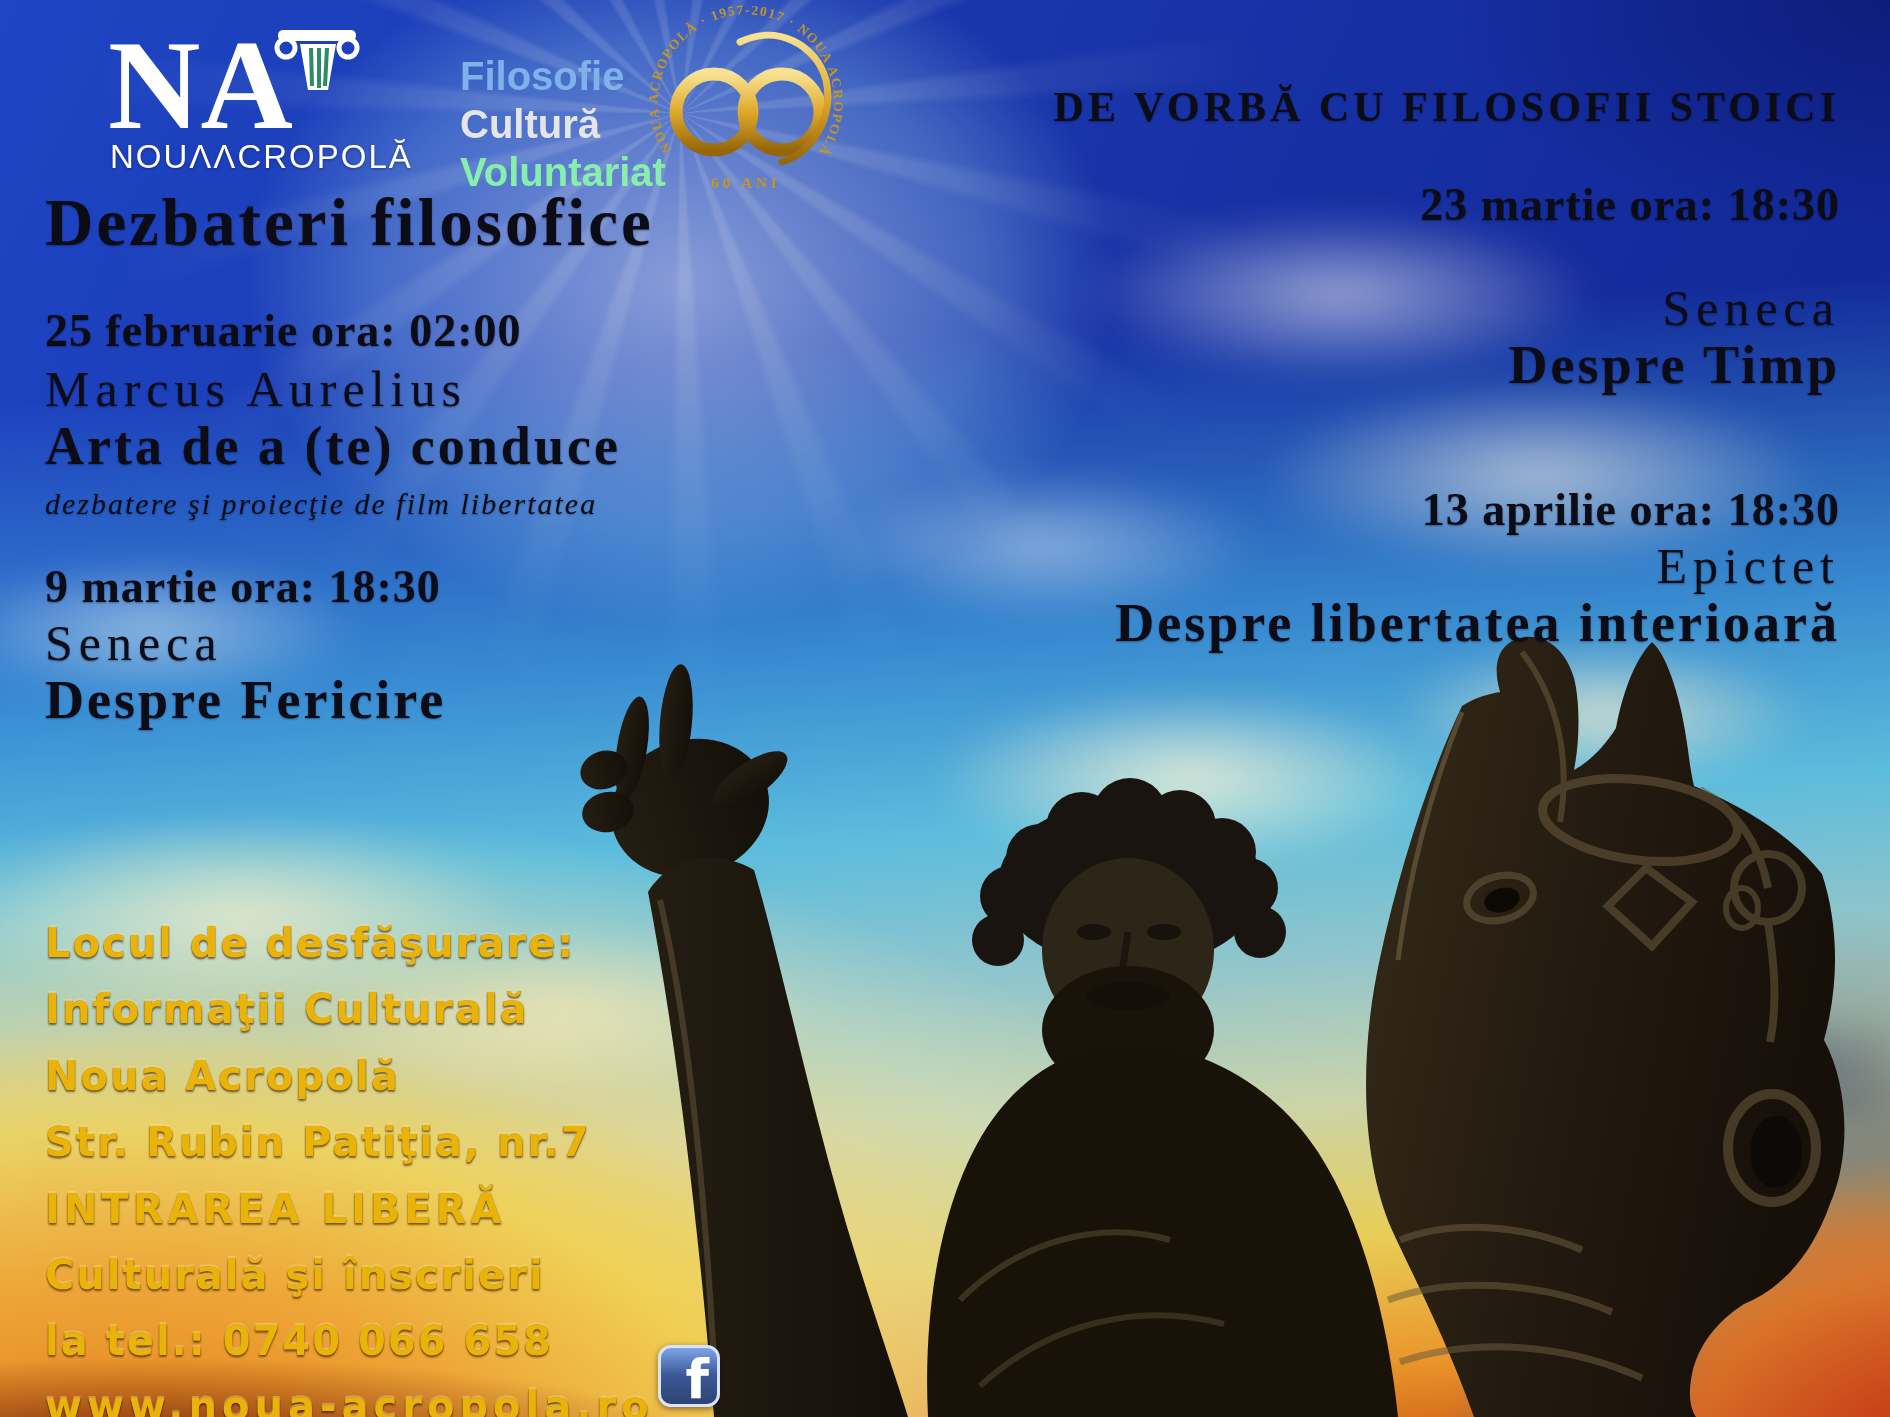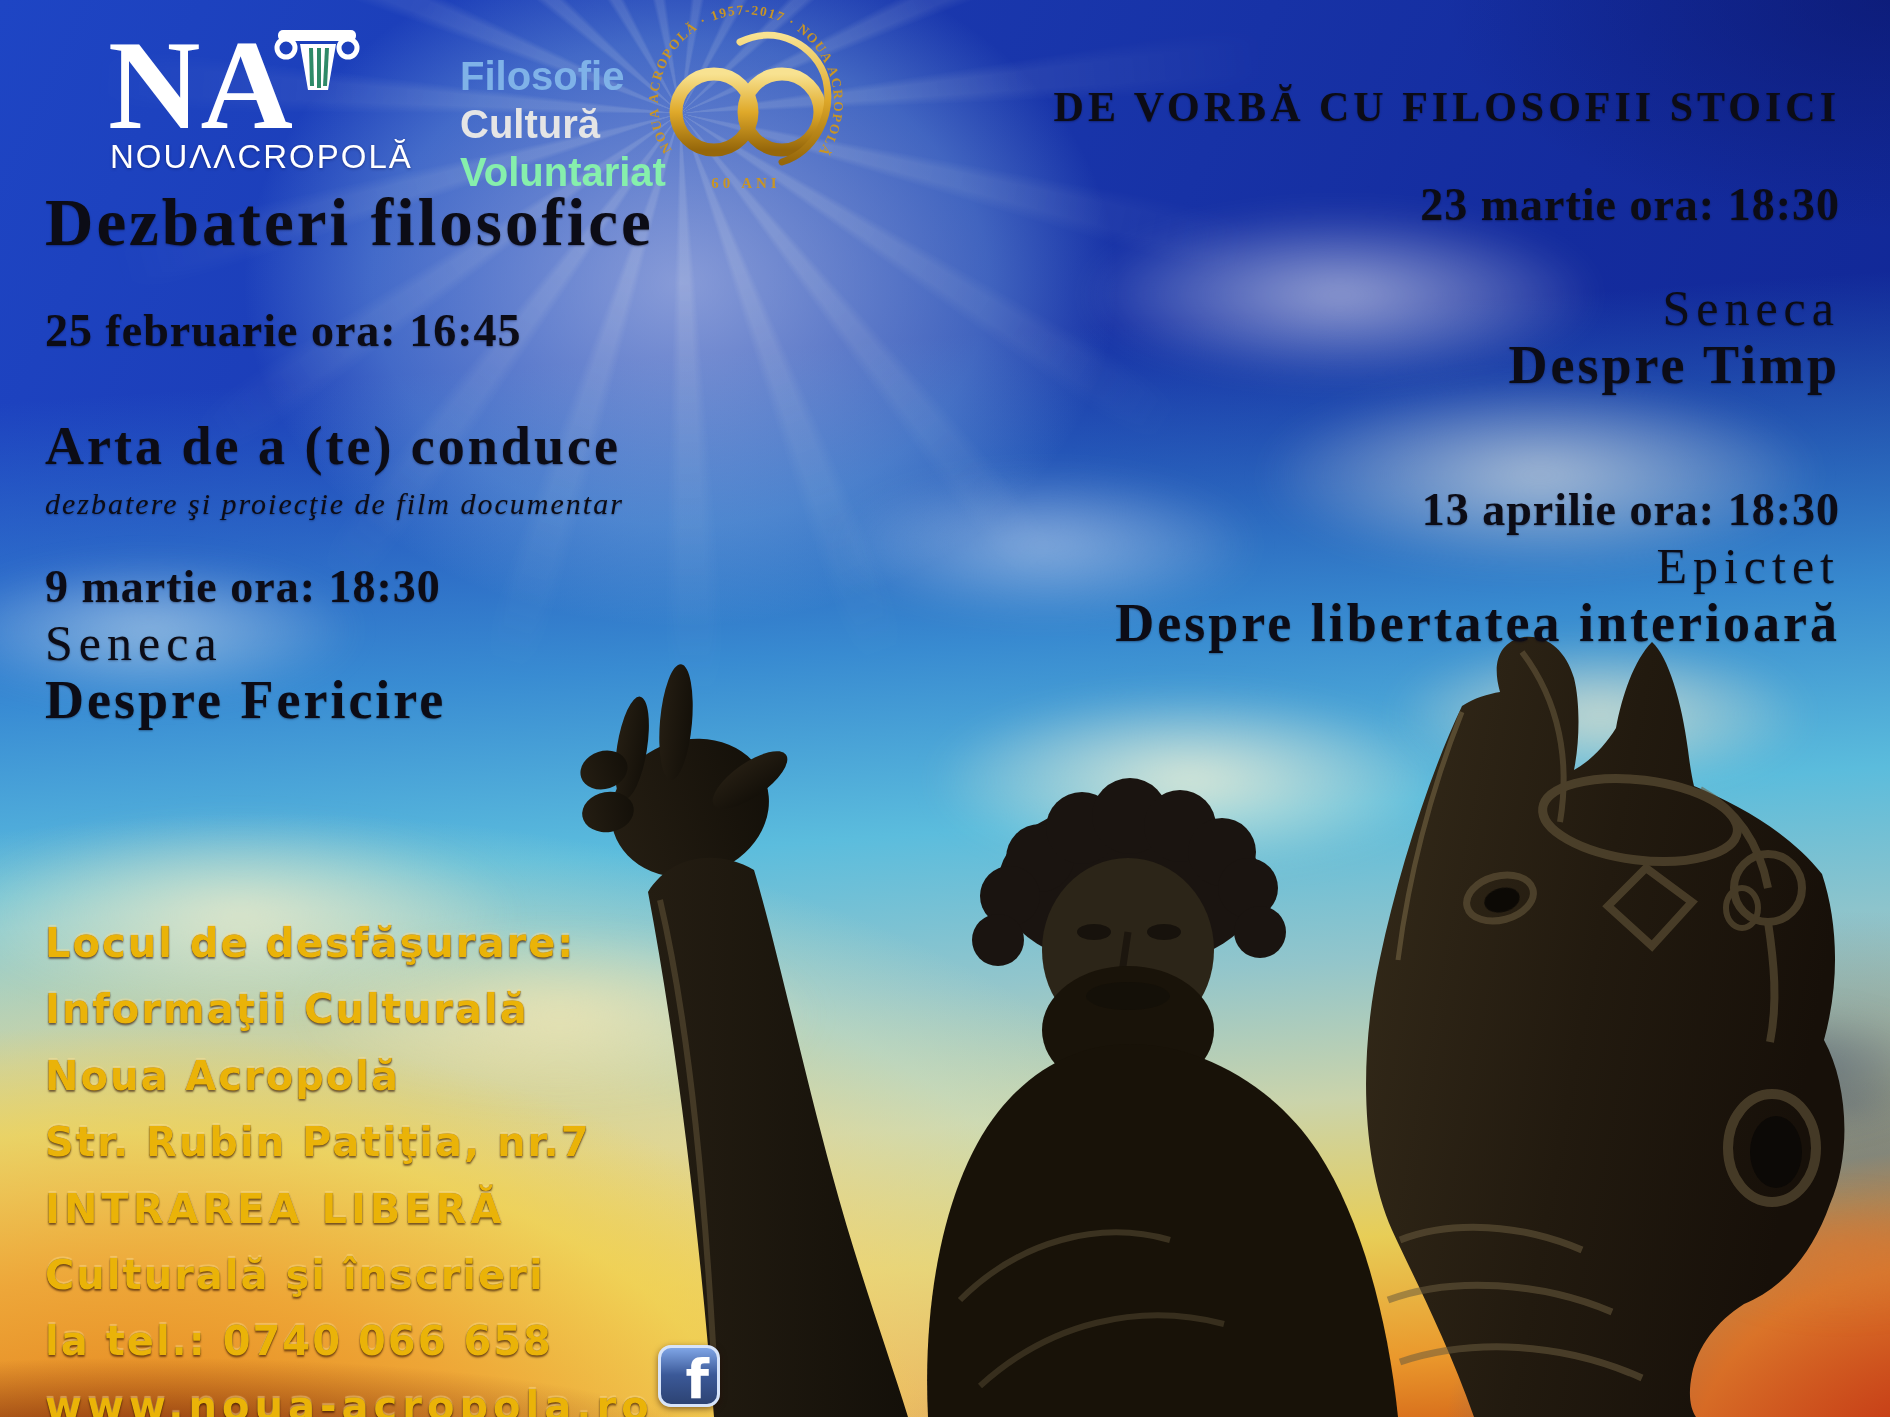--- a/index.html
+++ b/index.html
@@ -203,23 +203,24 @@
     </g>
     <text font-size="13.5" letter-spacing="1.5" fill="#c89525" font-weight="bold">
       <textPath href="#circTxt" startOffset="0">NOUA ACROPOLĂ · 1957-2017 · NOUA ACROPOLĂ</textPath>
     </text>
     <text x="0" y="86" text-anchor="middle" font-size="15" letter-spacing="4" fill="#c89525" font-weight="bold">60 ANI</text>
   </svg>
 
   <div class="t h-left">Dezbateri filosofice</div>
   <div class="t h-right">DE VORBĂ CU FILOSOFII STOICI</div>
 
-  <div class="t colL date" style="top:293px;">25 februarie ora: 16:45</div>
+  <div class="t colL date" style="top:293px;">25 februarie ora: 02:00</div>
+  <div class="t colL speaker" style="top:349px;">Marcus Aurelius</div>
   <div class="t colL title" style="top:404px;">Arta de a (te) conduce</div>
-  <div class="t colL note" style="top:476px;">dezbatere şi proiecţie de film documentar</div>
+  <div class="t colL note" style="top:476px;">dezbatere şi proiecţie de film libertatea</div>
 
   <div class="t colL date" style="top:549px;">9 martie ora: 18:30</div>
   <div class="t colL speaker" style="top:603px;">Seneca</div>
   <div class="t colL title" style="top:658px;">Despre Fericire</div>
 
   <div class="t colR date" style="top:167px;">23 martie ora: 18:30</div>
   <div class="t colR speaker" style="top:268px;">Seneca</div>
   <div class="t colR title" style="top:323px;">Despre Timp</div>
 
   <div class="t colR date" style="top:472px;">13 aprilie ora: 18:30</div>

